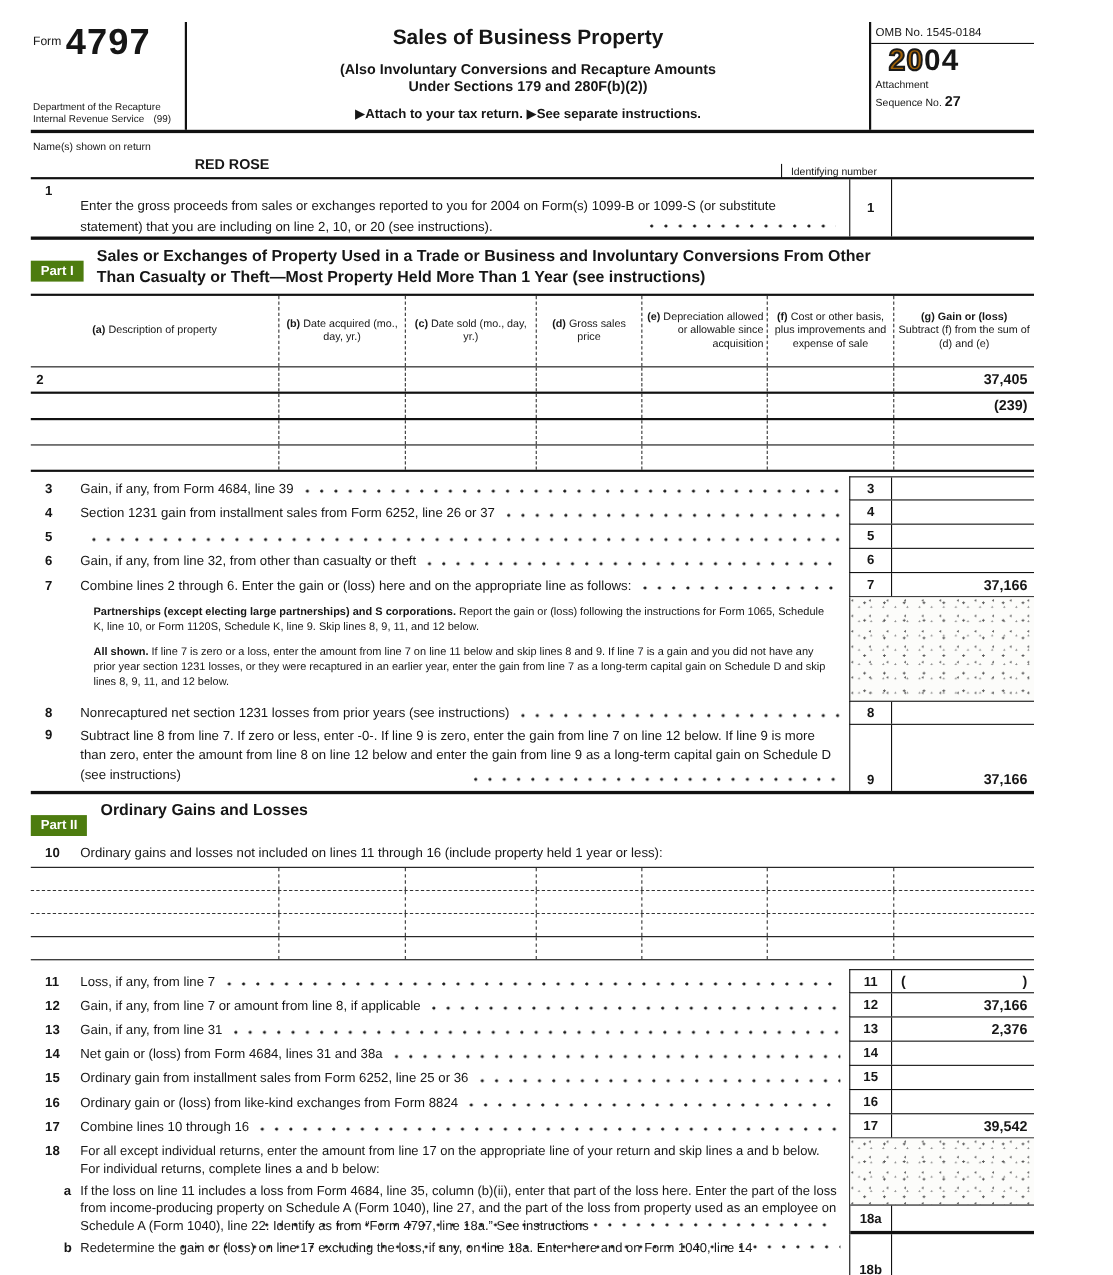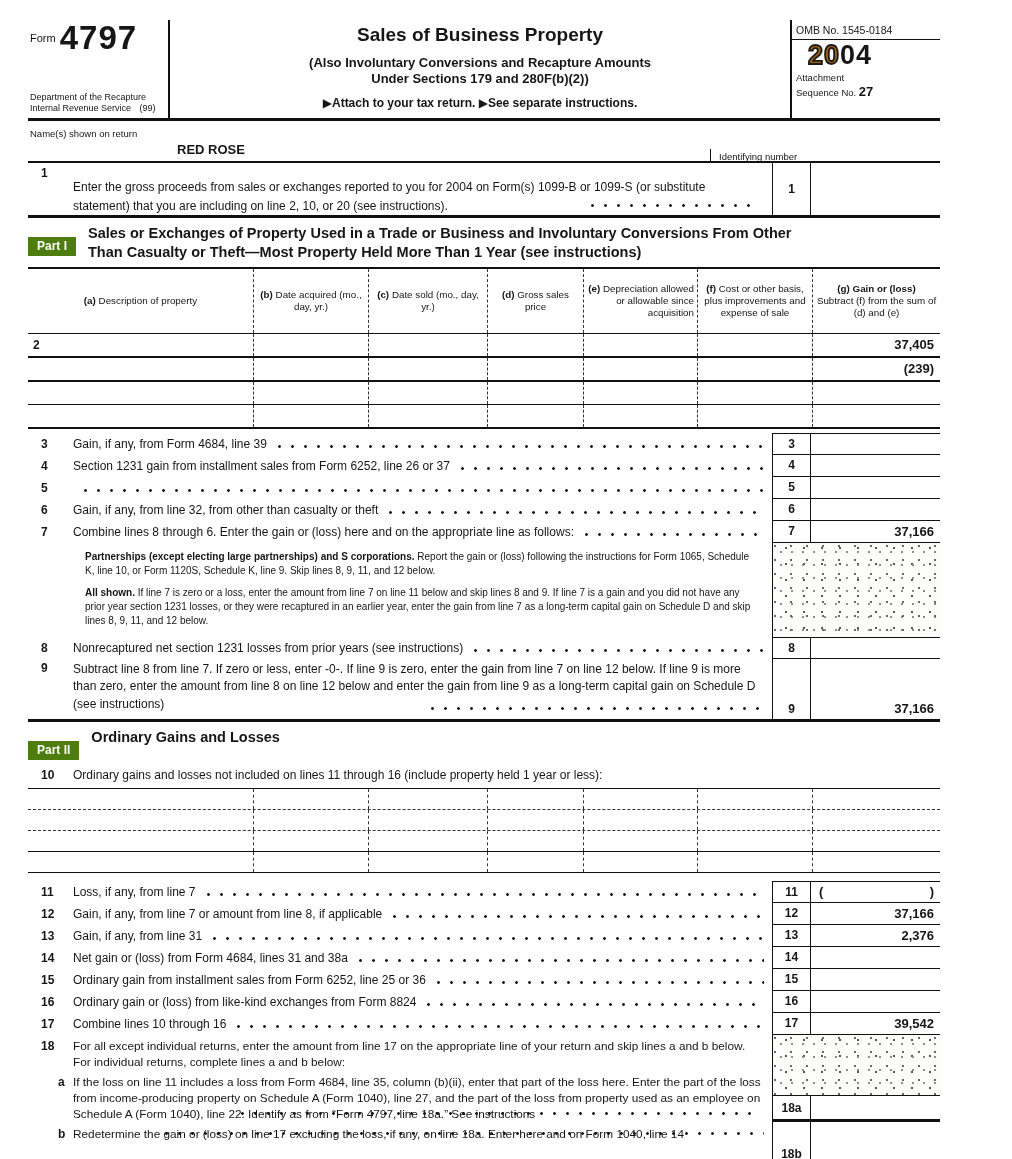--- a/index.html
+++ b/index.html
@@ -311,21 +311,21 @@
           <span class="leader"></span>
         </div>
       <div class="rightcol">
           <div class="numbox">6</div>
           <div class="amount"></div>
         </div>
     </div>
     <div class="linerow">
       <div class="lr-left">
           <span class="lr-num">7</span>
-          <span class="lr-text">Combine lines 8 through 6. Enter the gain or (loss) here and on the appropriate line as follows:</span>
+          <span class="lr-text">Combine lines 2 through 6. Enter the gain or (loss) here and on the appropriate line as follows:</span>
           <span class="leader"></span>
         </div>
       <div class="rightcol">
           <div class="numbox">7</div>
           <div class="amount">37,166</div>
         </div>
     </div>
   </div>
 
   <div class="paras">

